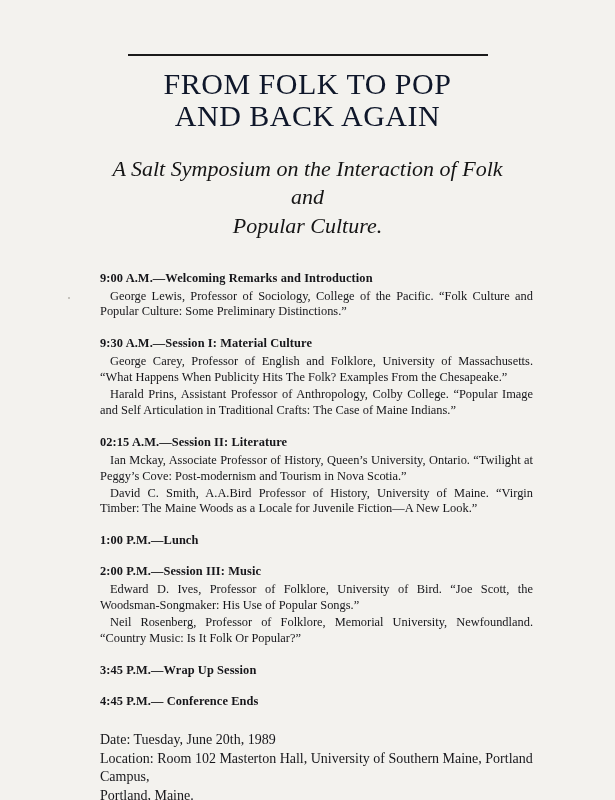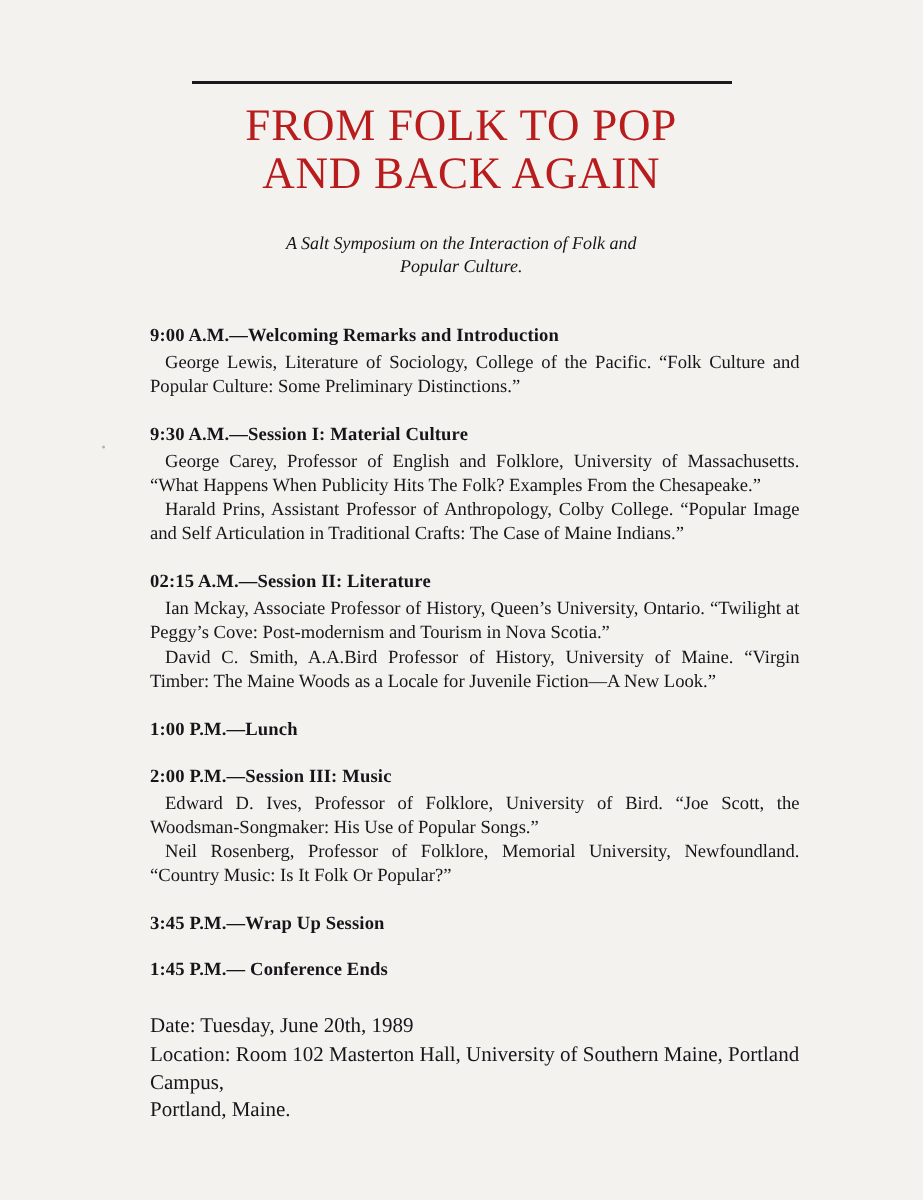--- a/index.html
+++ b/index.html
@@ -29,27 +29,27 @@
     margin: 14px auto 12px auto;
   }
   .title {
     text-align: center;
     font-family: "Liberation Serif", serif;
     font-size: 30px;
     line-height: 1.08;
     letter-spacing: 0.5px;
     font-weight: normal;
     margin: 0 0 2px 0;
-    color: #b91c1c;
+    color: #0f172a;
   }
   .title .line2 { display: block; }
   .subtitle {
     text-align: center;
     font-style: italic;
-    font-size: 12px;
+    font-size: 22px;
     line-height: 1.3;
     margin: 22px auto 0 auto;
     width: 82%;
     color: #151515;
   }
   .program {
     margin-top: 30px;
     padding-left: 38px;
     padding-right: 14px;
   }
@@ -108,21 +108,21 @@
 
   <div class="subtitle">
     <span>A Salt Symposium on the Interaction of Folk and</span><br>
     <span>Popular Culture.</span>
   </div>
 
   <div class="program">
 
     <div class="session">
       <div class="session-head">9:00 A.M.—Welcoming Remarks and Introduction</div>
-      <p class="entry">George Lewis, Literature of  Sociology, College of the Pacific. “Folk Culture and Popular Culture: Some Preliminary Distinctions.”</p>
+      <p class="entry">George Lewis, Professor of  Sociology, College of the Pacific. “Folk Culture and Popular Culture: Some Preliminary Distinctions.”</p>
     </div>
 
     <div class="session">
       <div class="session-head">9:30 A.M.—Session I: Material Culture</div>
       <p class="entry">George Carey, Professor of English and Folklore, University of Massachusetts. “What Happens When Publicity Hits The Folk? Examples From the Chesapeake.”</p>
       <p class="entry">Harald Prins, Assistant Professor of Anthropology, Colby College. “Popular Image and Self Articulation in Traditional Crafts: The Case of Maine Indians.”</p>
     </div>
 
     <div class="session">
       <div class="session-head">02:15 A.M.—Session II: Literature</div>
@@ -138,21 +138,21 @@
       <div class="session-head">2:00 P.M.—Session III: Music</div>
       <p class="entry">Edward D. Ives, Professor of Folklore, University of Bird. “Joe Scott, the Woodsman-Songmaker: His Use of Popular Songs.”</p>
       <p class="entry">Neil Rosenberg, Professor of Folklore, Memorial University, Newfoundland. “Country Music: Is It Folk Or Popular?”</p>
     </div>
 
     <div class="session">
       <div class="session-head">3:45 P.M.—Wrap Up Session</div>
     </div>
 
     <div class="session">
-      <div class="session-head">1:45 P.M.— Conference Ends</div>
+      <div class="session-head">4:45 P.M.— Conference Ends</div>
     </div>
 
     <div class="details">
       <div>Date: Tuesday, June 20th, 1989</div>
       <div>Location: Room 102 Masterton Hall, University of Southern Maine, Portland Campus,</div>
       <div>Portland, Maine.</div>
     </div>
 
   </div>
 </div>

